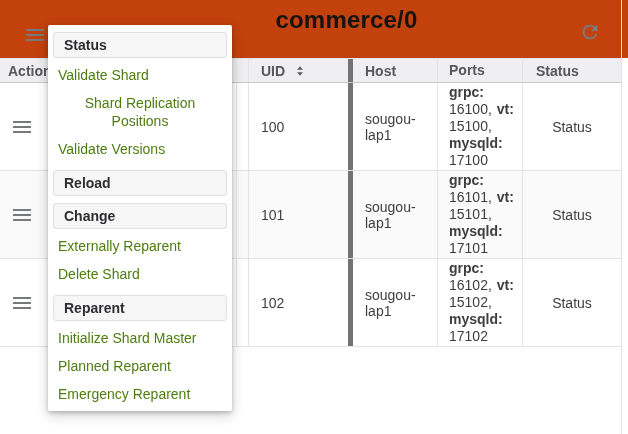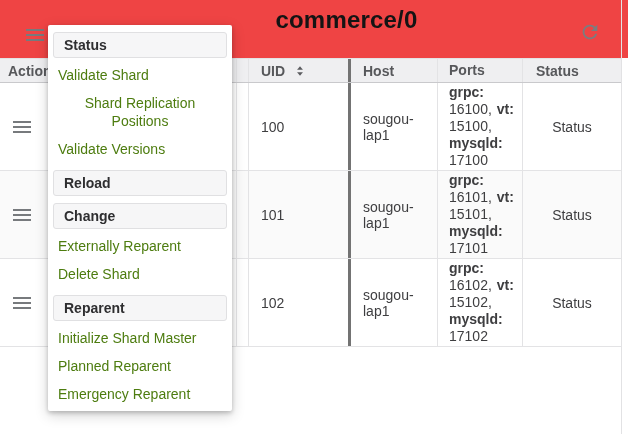--- a/index.html
+++ b/index.html
@@ -1,21 +1,21 @@
 <!DOCTYPE html>
 <html><head>
 <meta charset="utf-8">
 <style>
   * { margin:0; padding:0; box-sizing:border-box; }
   html,body { width:628px; height:434px; overflow:hidden; background:#fff;
               font-family:"Liberation Sans", sans-serif; color:#3e3e40; }
   .stage { position:relative; width:628px; height:434px; }
 
   
-  .toolbar { position:absolute; left:0; top:0; width:628px; height:58px; background:#ef4444; }
+  .toolbar { position:absolute; left:0; top:0; width:628px; height:58px; background:#c2410c; }
   .page-title { position:absolute; left:72px; right:7px; top:6px; text-align:center;
                 font-size:24px; font-weight:bold; color:#141414; letter-spacing:0.2px; }
   .hamburger { position:absolute; width:18px; cursor:pointer; }
   .hamburger .bar { height:2px; background:#777a7d; margin-bottom:3px; }
   .hamburger .bar:last-child { margin-bottom:0; }
   .top-hamburger { left:26px; top:29px; }
   .refresh-btn { position:absolute; left:579px; top:21px; width:22px; height:22px; cursor:pointer; }
   .refresh-btn svg { width:22px; height:22px; fill:#7a7d80; }
 
   
@@ -25,21 +25,21 @@
   .tablet-table { position:absolute; left:0; top:58px; width:621px; border-top:1px solid #e3e3e5; }
   .thead { display:flex; height:24px; background:#efeff1; border-bottom:1px solid #c9c9cc;
            font-weight:bold; color:#57585b; font-size:14px; }
   .thead > div { display:flex; align-items:center; }
   .trow { display:flex; height:88px; border-bottom:1px solid #e3e3e5; font-size:14px; background:#fff; }
   .trow.alt { background:#fafafa; }
   .trow > div { display:flex; align-items:center; }
   .c-actions { width:236px; padding-left:8px; }
   .c-gap     { width:12px;  border-left:1px solid #e3e3e5; }
   .c-uid     { width:100px; border-left:1px solid #e3e3e5; padding-left:12px; }
-  .c-host    { width:89px;  border-left:3px solid #737373; padding:0 6px 0 12px; }
+  .c-host    { width:89px;  border-left:5px solid #737373; padding:0 6px 0 12px; }
   .c-ports   { width:85px;  border-left:1px solid #e3e3e5; padding:0 4px 0 11px; line-height:17px; }
   .c-status  { width:99px;  border-left:1px solid #e3e3e5; justify-content:center; }
   .thead .c-status { justify-content:flex-start; padding-left:13px; }
   .sort-icon { width:14px; height:14px; margin-left:8px; fill:#5a5b5e; }
   .pname { font-weight:bold; }
   .ports-wrap { white-space:normal; word-spacing:1px; }
   .row-hamburger { position:relative; left:5px; }
 
   
   .menu { position:absolute; left:48px; top:25px; width:184px; background:#fff; z-index:20;

